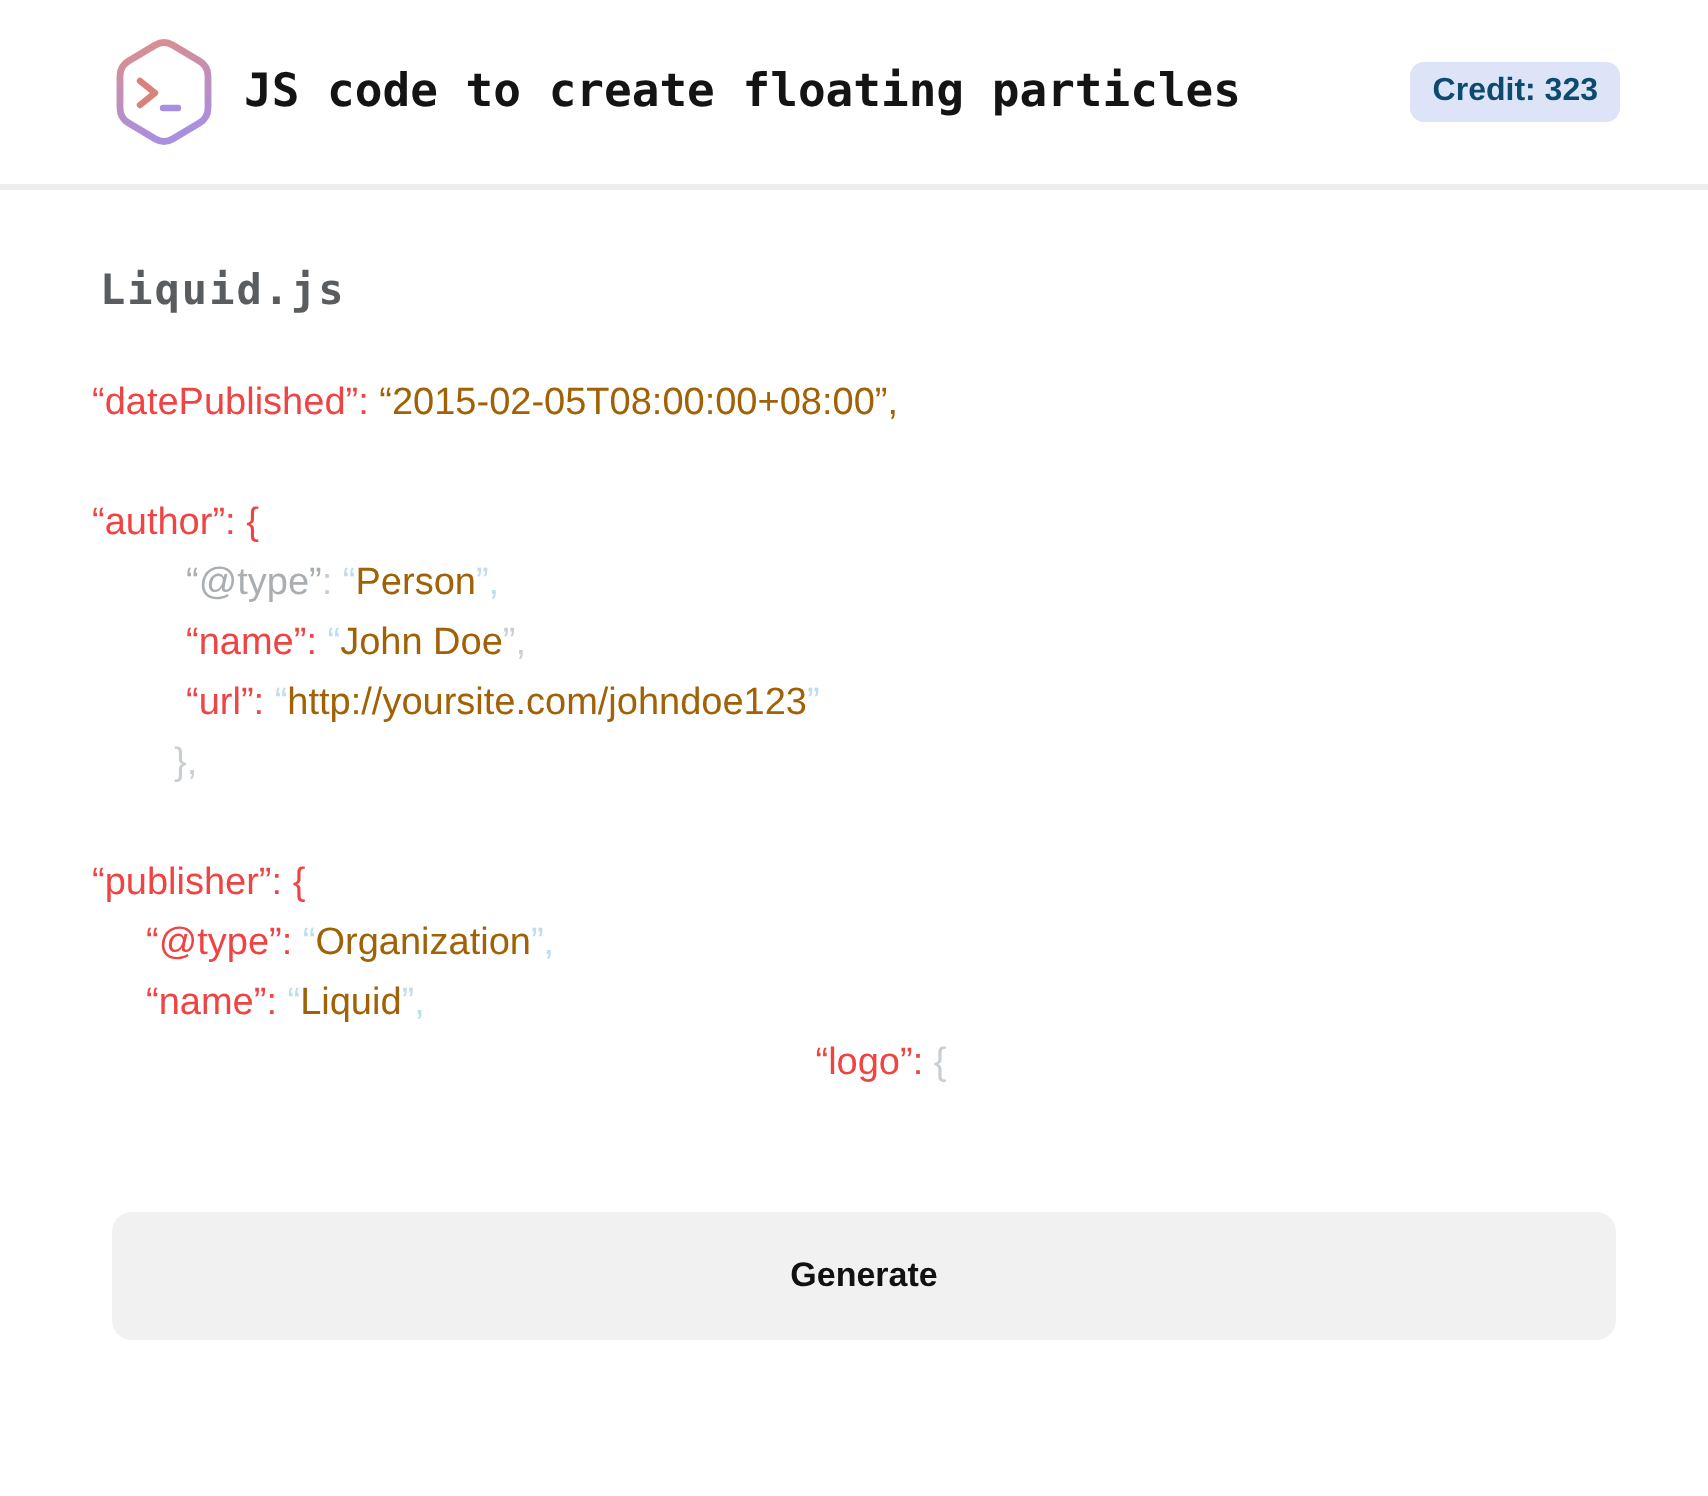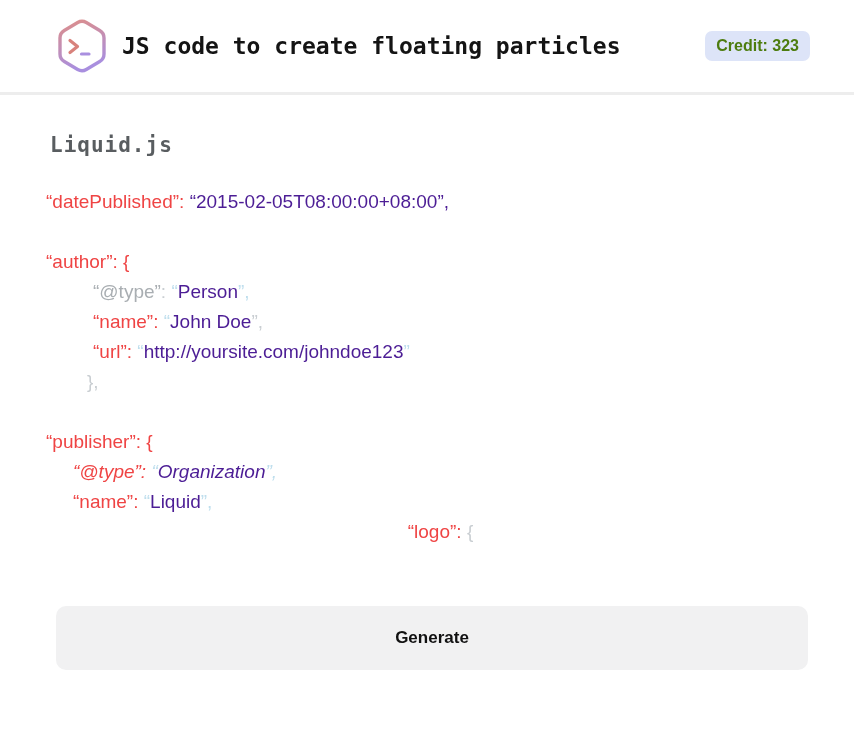--- a/index.html
+++ b/index.html
@@ -13,40 +13,40 @@
     padding:0 44px 0 56px;box-sizing:border-box;
     border-bottom:3px solid #ededed;
   }
   .logo{width:52px;height:56px;flex:none;}
   .title{
     font-family:"DejaVu Sans Mono","Liberation Mono",monospace;
     font-weight:700;font-size:23px;color:#141414;
     margin-left:14px;white-space:nowrap;
   }
   .credit{
-    margin-left:auto;background:#dde4f8;color:#4d7c0f;
+    margin-left:auto;background:#dde4f8;color:#0c4a6e;
     font-weight:700;font-size:16px;line-height:16px;
     padding:7px 11px;border-radius:7px;white-space:nowrap;
   }
   
   .main{padding:38px 46px 0 46px;box-sizing:border-box;}
   .filename{
     font-family:"DejaVu Sans Mono","Liberation Mono",monospace;
     font-size:21px;font-weight:600;letter-spacing:1px;
     color:#595d60;margin:0 0 0 4px;
   }
   .code{
     margin-top:30px;font-size:19px;line-height:30px;
     color:#74787b;
   }
   .code-line{white-space:pre;min-height:30px;}
   .tok-key{color:#ef4444;}
   .tok-key-faded{color:#a9aeb2;}
   .tok-punct-faded{color:#c9ced2;}
-  .tok-value{color:#4c1d95;}
+  .tok-value{color:#a16207;}
   .tok-value-faded{color:#bedeed;}
   
   .generate{
     display:block;margin:59px 0 0 10px;width:calc(100% - 10px);height:64px;
     background:#f1f1f2;border:none;border-radius:10px;
     font-family:"Liberation Sans",sans-serif;
     font-size:17px;font-weight:700;color:#111111;cursor:pointer;
   }
 </style>
 </head>
@@ -78,21 +78,21 @@
     <div class="code">
         <div class="code-line" style="padding-left: 0px;"><span class="tok-key">“datePublished”</span><span class="tok-key">: </span><span class="tok-value">“2015-02-05T08:00:00+08:00”,</span></div>
         <div class="code-line">&nbsp;</div>
         <div class="code-line" style="padding-left: 0px;"><span class="tok-key">“author”: {</span></div>
         <div class="code-line" style="padding-left: 47px;"><span class="tok-key-faded">“@type”</span><span class="tok-punct-faded">: </span><span class="tok-value-faded">“</span><span class="tok-value">Person</span><span class="tok-value-faded">”,</span></div>
         <div class="code-line" style="padding-left: 47px;"><span class="tok-key">“name”</span><span class="tok-key">: </span><span class="tok-value-faded">“</span><span class="tok-value">John Doe</span><span class="tok-punct-faded">”,</span></div>
         <div class="code-line" style="padding-left: 47px;"><span class="tok-key">“url”</span><span class="tok-key">: </span><span class="tok-value-faded">“</span><span class="tok-value">http://yoursite.com/johndoe123</span><span class="tok-value-faded">”</span></div>
         <div class="code-line" style="padding-left: 41px;"><span class="tok-punct-faded">},</span></div>
         <div class="code-line">&nbsp;</div>
         <div class="code-line" style="padding-left: 0px;"><span class="tok-key">“publisher”: {</span></div>
-        <div class="code-line" style="padding-left: 27px; font-style: italic;"><span class="tok-key">“@type”</span><span class="tok-key">: </span><span class="tok-value-faded">“</span><span class="tok-value">Organization</span><span class="tok-value-faded">”,</span></div>
+        <div class="code-line" style="padding-left: 27px;"><span class="tok-key">“@type”</span><span class="tok-key">: </span><span class="tok-value-faded">“</span><span class="tok-value">Organization</span><span class="tok-value-faded">”,</span></div>
         <div class="code-line" style="padding-left: 27px;"><span class="tok-key">“name”</span><span class="tok-key">: </span><span class="tok-value-faded">“</span><span class="tok-value">Liquid</span><span class="tok-value-faded">”,</span></div>
         <div class="code-line" style="padding-left: 27px; text-align: center;"><span class="tok-key">“logo”</span><span class="tok-key">: </span><span class="tok-punct-faded">{</span></div>
       </div>
 
     <button class="generate">Generate</button>
   </div>
 
 </div>
 
 </body></html>

